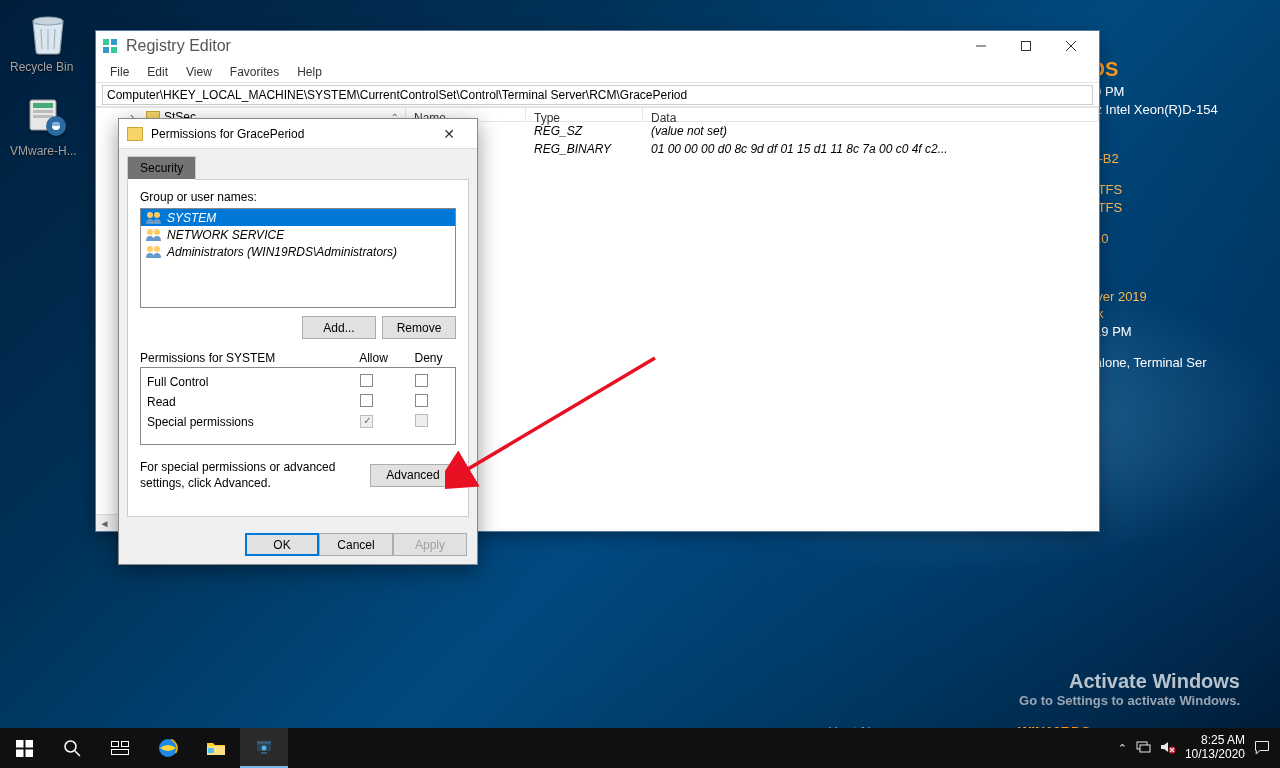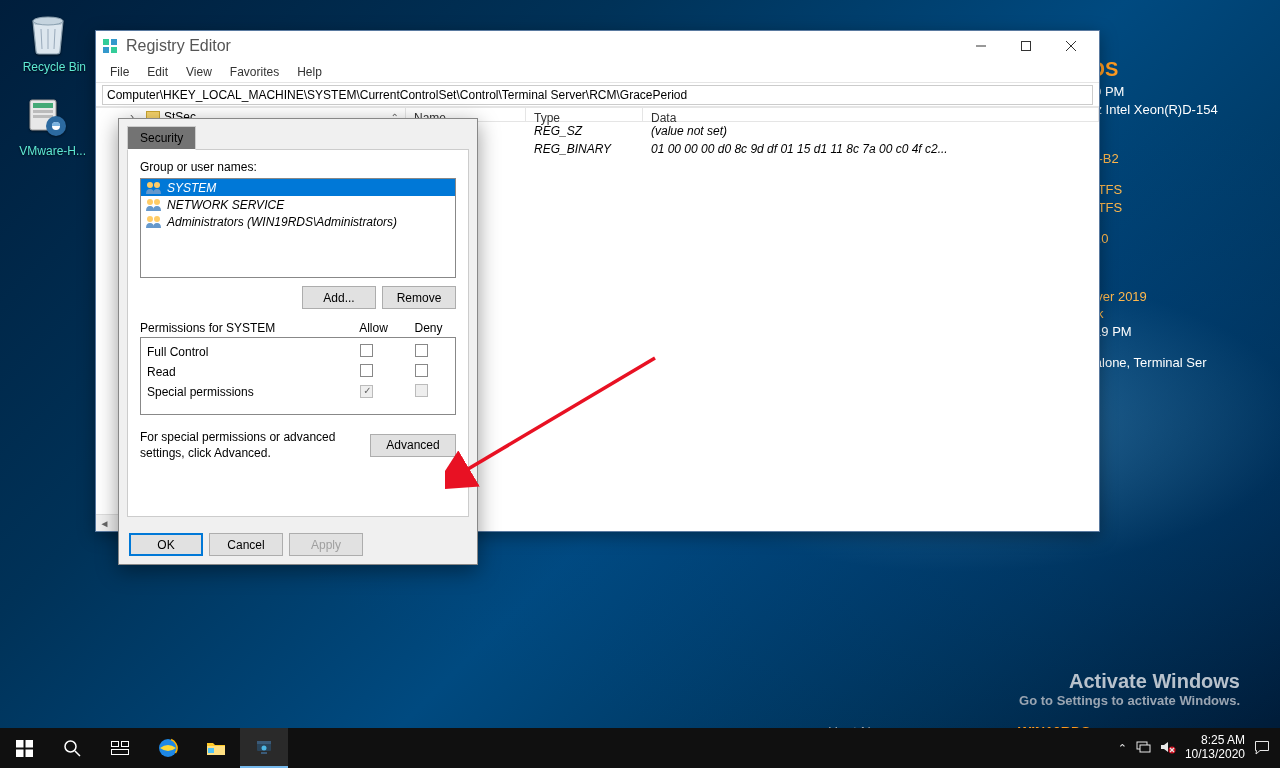--- a/index.html
+++ b/index.html
@@ -7,21 +7,21 @@
 
 
 .desktop {
   position: absolute; inset: 0;
   background: radial-gradient(ellipse at 75% 55%, rgba(120,200,255,0.35) 0%, rgba(0,70,140,0.2) 25%, rgba(0,30,70,0) 55%),
               linear-gradient(135deg, #001e3c 0%, #003258 30%, #004a80 55%, #003258 80%, #001a36 100%);
 }
 
 
 .desktop-icons { position: absolute; top: 8px; left: 10px; width: 80px; }
-.di { width: 76px; text-align: right; color: #5eead4; font-size: 12px; margin-bottom: 18px; cursor: pointer; }
+.di { width: 76px; text-align: left; color: #a3a3a3; font-size: 12px; margin-bottom: 18px; cursor: pointer; }
 .di .glyph { width: 48px; height: 48px; margin: 0 auto 4px; display: flex; align-items: center; justify-content: center; }
 .di .lbl { text-shadow: 0 1px 2px rgba(0,0,0,.8); }
 .recycle svg, .vmware svg { filter: drop-shadow(0 1px 1px rgba(0,0,0,.5)); }
 
 
 .bginfo { position: absolute; right: 4px; top: 56px; width: 200px; color: #fff; font-size: 13px; line-height: 1.35; }
 .bginfo .h1 { color: #ff9a1f; font-weight: 700; font-size: 20px; }
 .bginfo .wht { color: #ffffff; }
 .bginfo .tan { color: #ffb84d; }
 .bginfo .gap { height: 14px; }
@@ -92,21 +92,21 @@
 .permhdr .pc { width:55px; text-align:center;}
 .permbox { border:1px solid #888; height:78px; padding:4px 6px;}
 .permbox .pr { display:flex; height:20px; align-items:center;}
 .permbox .pr .pl{flex:1;}
 .permbox .pr .pc{width:55px;text-align:center;}
 .cb { width:13px;height:13px;border:1px solid #888;display:inline-block;background:#fff;}
 .cb.chk::after{content:"✓";font-size:10px;position:relative;top:-3px;left:1px;color:#666;}
 .cb.dis{background:#eee;border-color:#bbb;}
 .advrow{display:flex;align-items:center;margin-top:14px;gap:10px;}
 .advrow .txt{flex:1;line-height:1.35;}
-.dlg-btns{display:flex;gap:6px;padding:8px 10px;}
+.dlg-btns{display:flex;justify-content:flex-end;padding:8px 10px;}
 
 
 .arrow { position:absolute; left:445px; top:350px; pointer-events:none; }
 
 
 .taskbar { position:absolute; left:0; right:0; bottom:0; height:40px; background:#101010; display:flex; align-items:center; }
 .tb-btn { width:48px; height:40px; display:flex; align-items:center; justify-content:center; color:#fff; }
 .tb-btn.active{background:#2a2a2a;border-bottom:2px solid #76b9ed;}
 .tb-spacer{flex:1;}
 .tray{display:flex;align-items:center;gap:9px;padding:0 10px;color:#fff;font-size:11px;}
@@ -249,20 +249,25 @@
                 <text x="2" y="10" font-size="6" fill="#48c">011</text>
               </svg></span><span>MEBO...</span></div>
         <div class="c c-type">REG_BINARY</div>
         <div class="c c-data">01 00 00 00 d0 8c 9d df 01 15 d1 11 8c 7a 00 c0 4f c2...</div>
       </div>
     </div>
   </div>
 </div>
 
 <div class="win-perm">
+  <div class="tb">
+    <span class="fico2"></span>
+    <div class="tt">Permissions for GracePeriod</div>
+    <div class="x">✕</div>
+  </div>
   <div class="tabs">
     <div class="tab">Security</div>
   </div>
   <div class="panel">
     <div>Group or user names:</div>
     <div class="grpbox">
       <div class="gi sel">
         <svg class="uico" viewBox="0 0 18 14">
             <circle cx="5" cy="4" r="3" fill="#fc6"></circle>
             <circle cx="12" cy="4" r="3" fill="#fc6"></circle>

